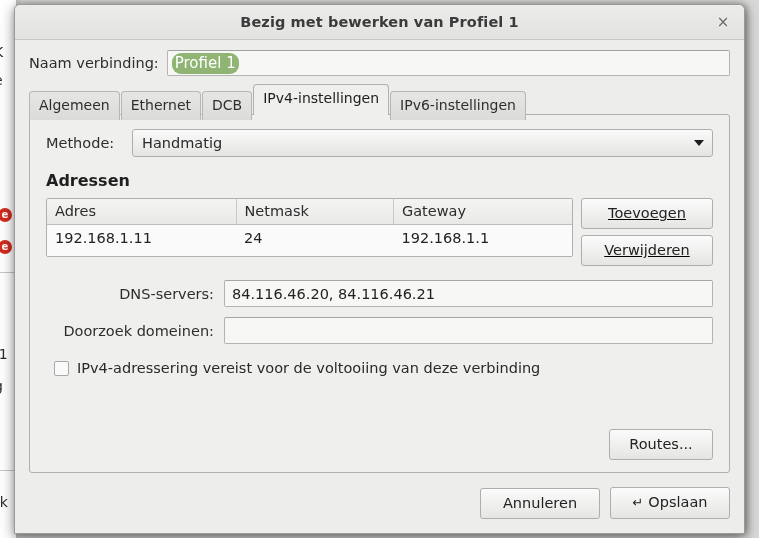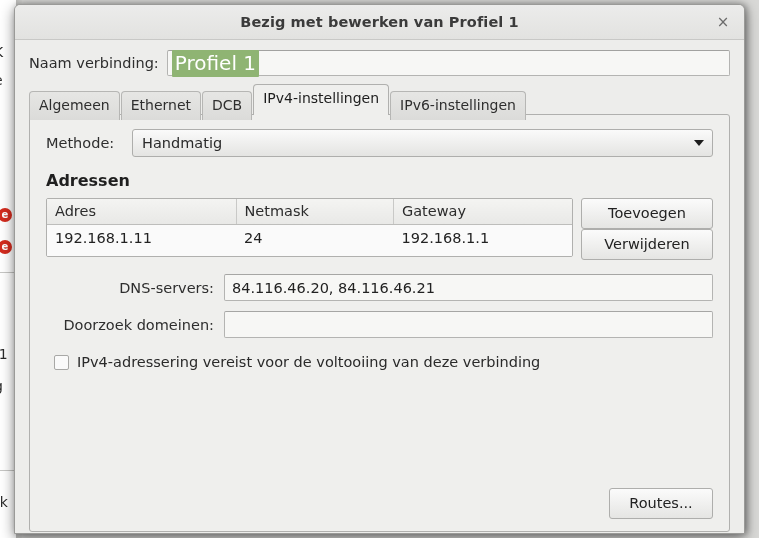--- a/index.html
+++ b/index.html
@@ -132,25 +132,25 @@
     background: #f7f7f5;
     border: 1px solid #b4b4b2;
     border-top-color: #a2a2a0;
     border-radius: 2px;
     display: flex;
     align-items: center;
     padding: 0 4px;
     box-sizing: border-box;
   }
   #conn-value {
-    font-size: 20px;
+    font-size: 15px;
     color: #ffffff;
     background: #8fb473;
     padding: 1px 3px 2px 3px;
-    border-radius: 1px;
+    border-radius: 9px;
   }
 
   
   #tabstrip {
     display: flex;
     align-items: flex-end;
     padding: 0 14px;
     height: 30px;
     position: relative;
     z-index: 2;
@@ -270,22 +270,24 @@
     border-right: none;
   }
   table.addr tr.empty td { padding: 0; height: 4px; }
   .col-a { width: 36%; }
   .col-b { width: 30%; }
   .col-c { width: 34%; }
 
   #addr-buttons {
     display: flex;
     flex-direction: column;
+    gap: 6px;
     width: 132px;
     flex: 0 0 132px;
+    text-decoration: underline;
   }
 
   .btn {
     font-size: 14.5px;
     color: #222;
     background: linear-gradient(to bottom, #fbfbfb 0%, #e5e5e3 100%);
     border: 1px solid #aeaeac;
     border-radius: 3px;
     padding: 5px 10px 6px 10px;
     cursor: pointer;
@@ -468,16 +470,22 @@
           <div class="checkbox"></div>
           <div id="checkbox-label">IPv4-adressering vereist voor de voltooiing van deze verbinding</div>
         </div>
 
         <div id="routes-row">
           <div class="btn" id="routes-btn">Routes...</div>
         </div>
 
       </div>
 
+      <div id="actionbar">
+        <div class="btn" id="cancel-btn">Annuleren</div>
+        <div class="btn" id="save-btn">
+          <span class="ret-glyph">↵</span><span>Opslaan</span>
+        </div>
+      </div>
 
     </div>
   </div>
 </div>
 
 </body></html>

